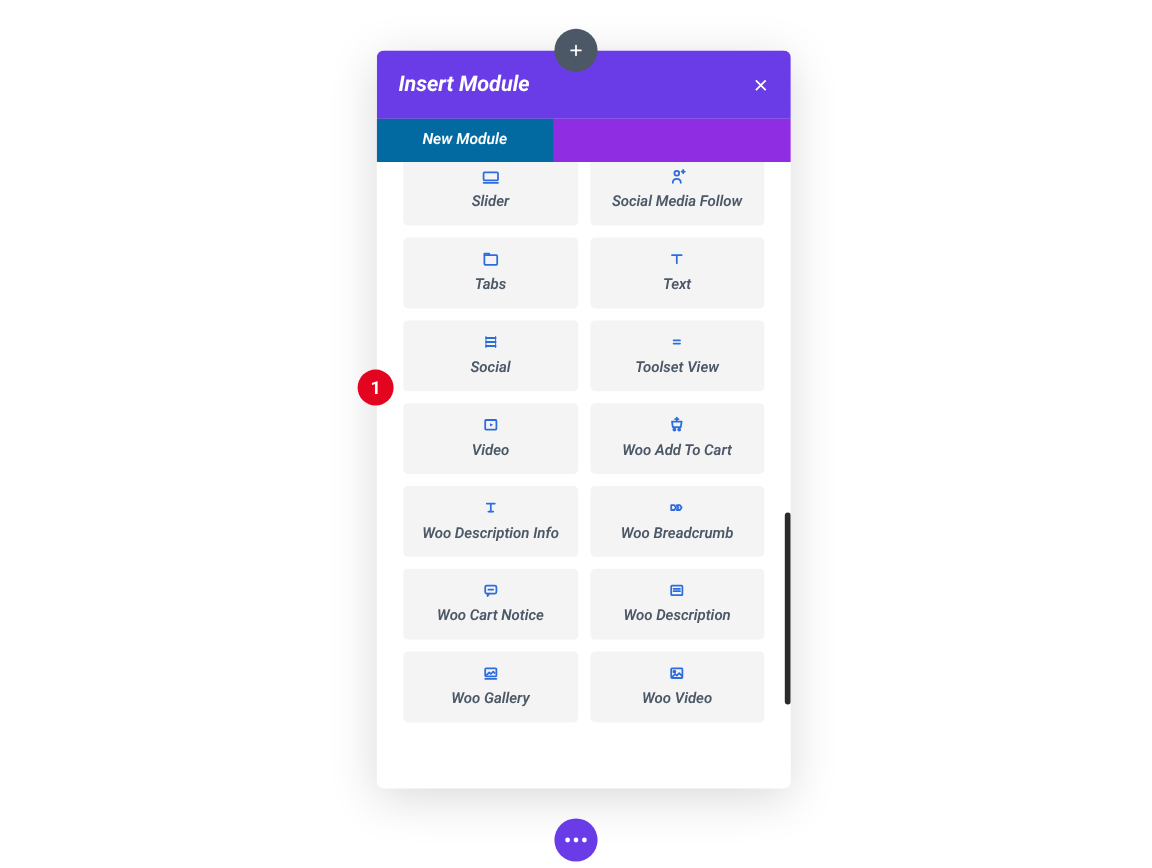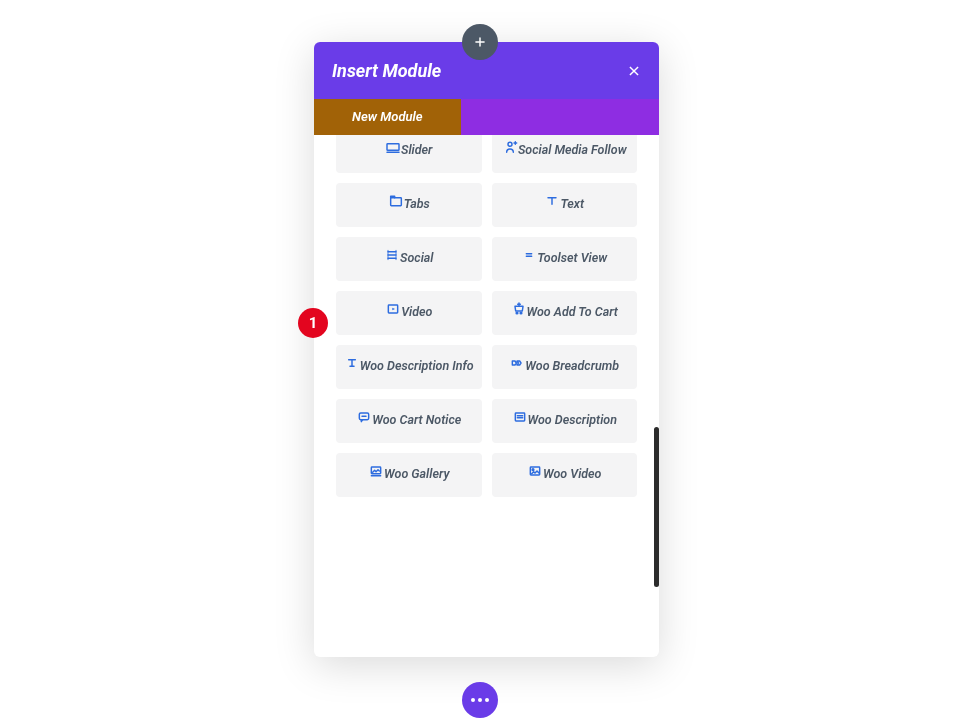--- a/index.html
+++ b/index.html
@@ -60,21 +60,21 @@
     background: #8E2DE2;
   }
   .tab {
     padding: 10px 18px 11px 18px;
     font-size: 13px;
     font-weight: 600;
     color: #ffffff;
     cursor: pointer;
   }
   .tab.active {
-    background: #a16207;
+    background: #0369a1;
   }
   .tab:last-child { padding-left: 38px; padding-right: 38px; }
   .body {
     height: 522px;
     overflow: hidden;
     position: relative;
     padding: 0 4px;
   }
   .grid {
     display: grid;
@@ -84,20 +84,21 @@
     position: relative;
     top: -6px;
   }
   .module {
     background: #F4F4F5;
     border-radius: 4px;
     text-align: center;
     padding: 9px 6px 12px 6px;
     cursor: pointer;
     display: flex;
+    flex-direction: column;
     align-items: center;
     justify-content: center;
   }
   .module .icon {
     height: 18px;
     display: flex;
     align-items: center;
     justify-content: center;
     color: #2D6CDF;
     margin-bottom: 5px;

